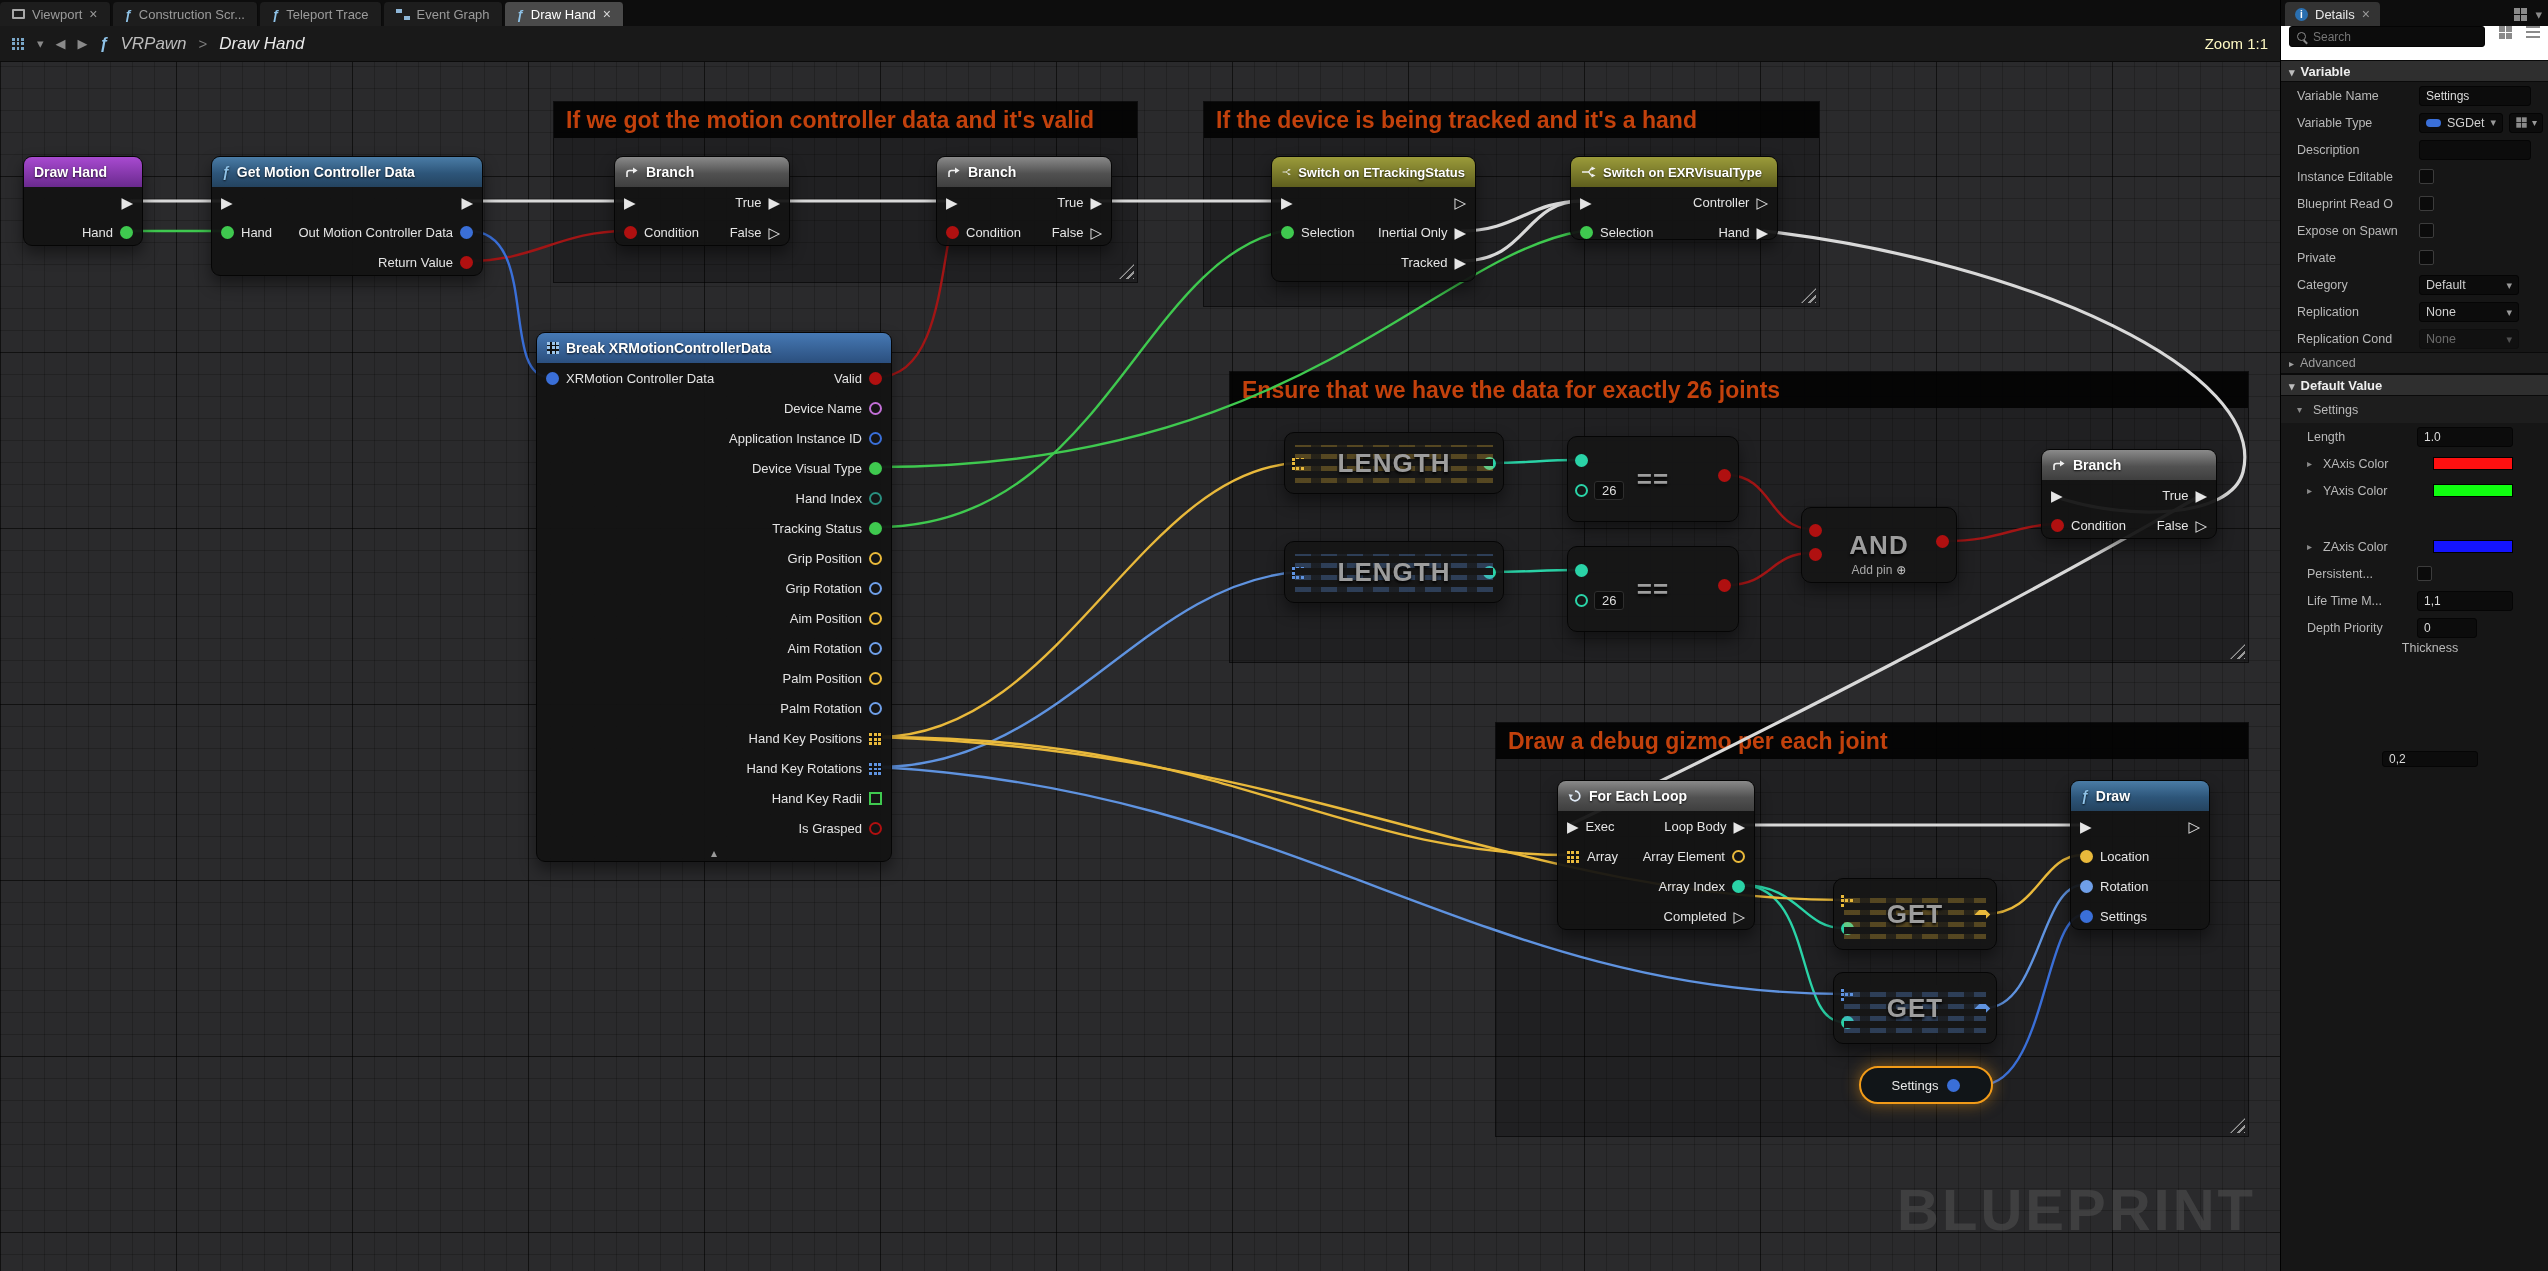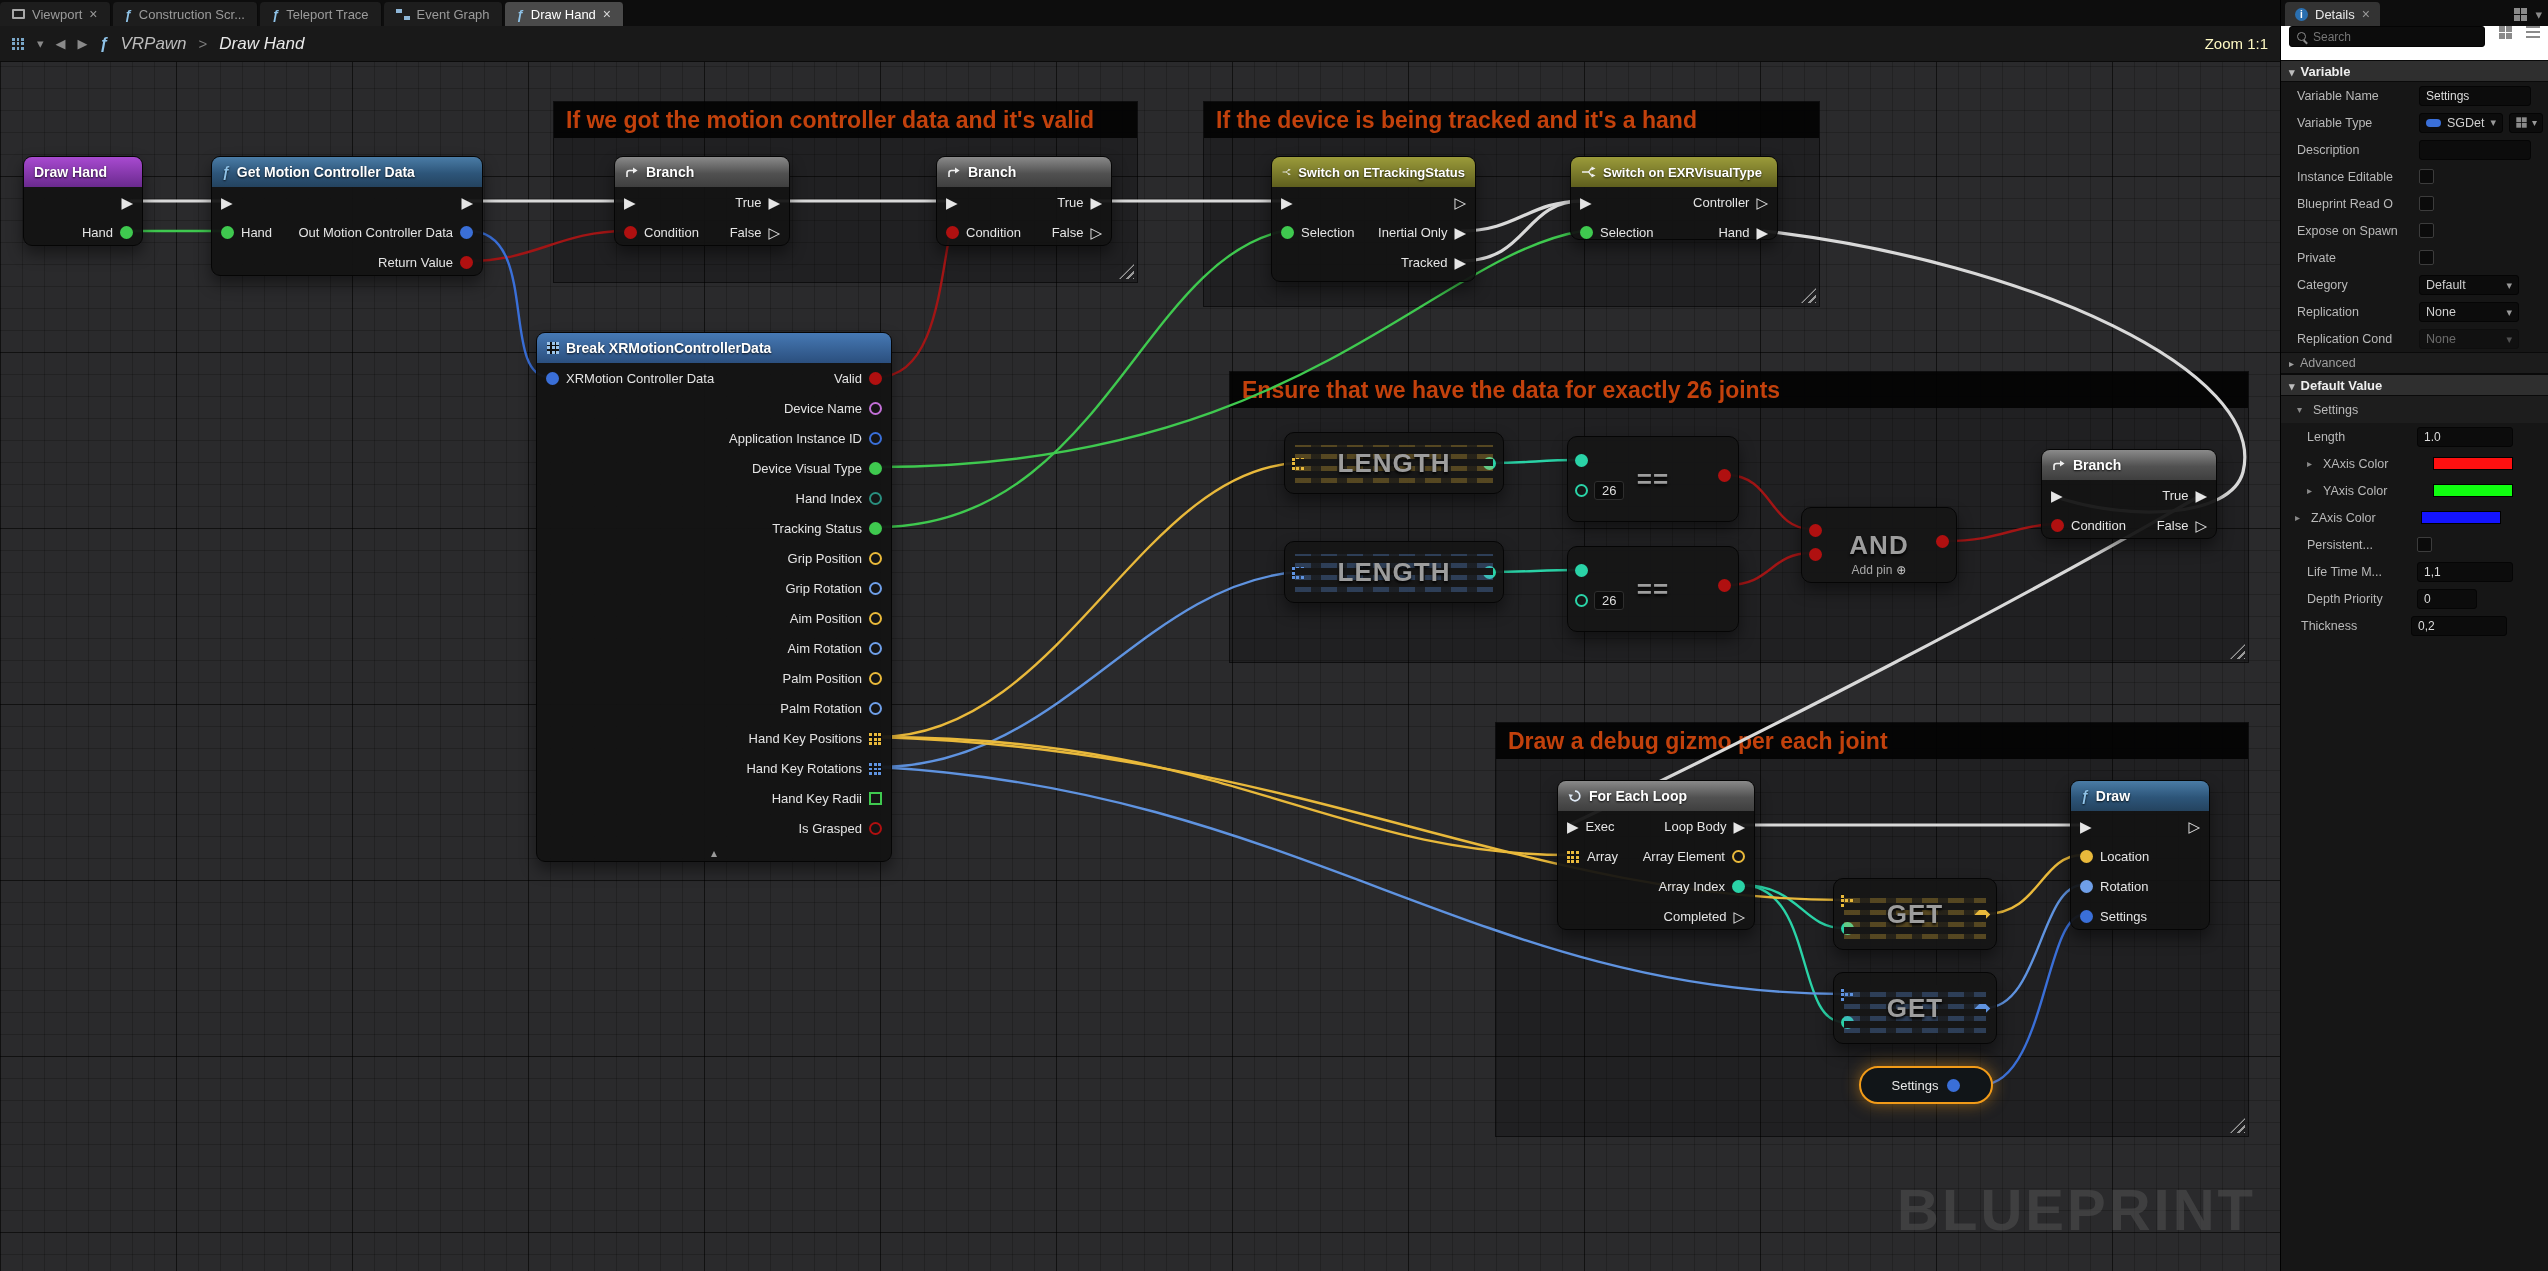--- a/index.html
+++ b/index.html
@@ -767,35 +767,35 @@
     <div class="drow indent" style="padding-left:26px;">
       <span class="caret grt"></span>
       <div class="dlabel">XAxis Color</div>
       <span class="swatch" style="background: rgb(254, 16, 16);"></span>
     </div>
     <div class="drow indent" style="padding-left:26px;">
       <span class="caret grt"></span>
       <div class="dlabel">YAxis Color</div>
       <span class="swatch" style="background: rgb(16, 254, 16);"></span>
     </div>
-    <div class="drow indent" style="padding-left:14px;">
+    <div class="drow indent" style="padding-left:26px;margin-top:29px;">
       <span class="caret grt"></span>
       <div class="dlabel">ZAxis Color</div>
       <span class="swatch" style="background: rgb(20, 20, 254);"></span>
     </div>
     <div class="drow indent" style="padding-left:26px;">
       <div class="dlabel">Persistent...</div>
       <span class="dcheck"></span>
     </div>
     <div class="drow indent" style="padding-left:26px;">
       <div class="dlabel">Life Time M...</div>
       <input class="dinput narrow" value="1,1" style="">
     </div>
     <div class="drow indent" style="padding-left:26px;">
       <div class="dlabel">Depth Priority</div>
       <input class="dinput narrow" style="width: 60px;" value="0">
     </div>
-    <div class="drow indent" style="padding-left:20px;">
+    <div class="drow indent" style="padding-left:39px;flex-direction:column;">
       <div class="dlabel">Thickness</div>
       <input class="dinput narrow" value="0,2" style="">
     </div>
   </div>
 </div>
 
 </body></html>

